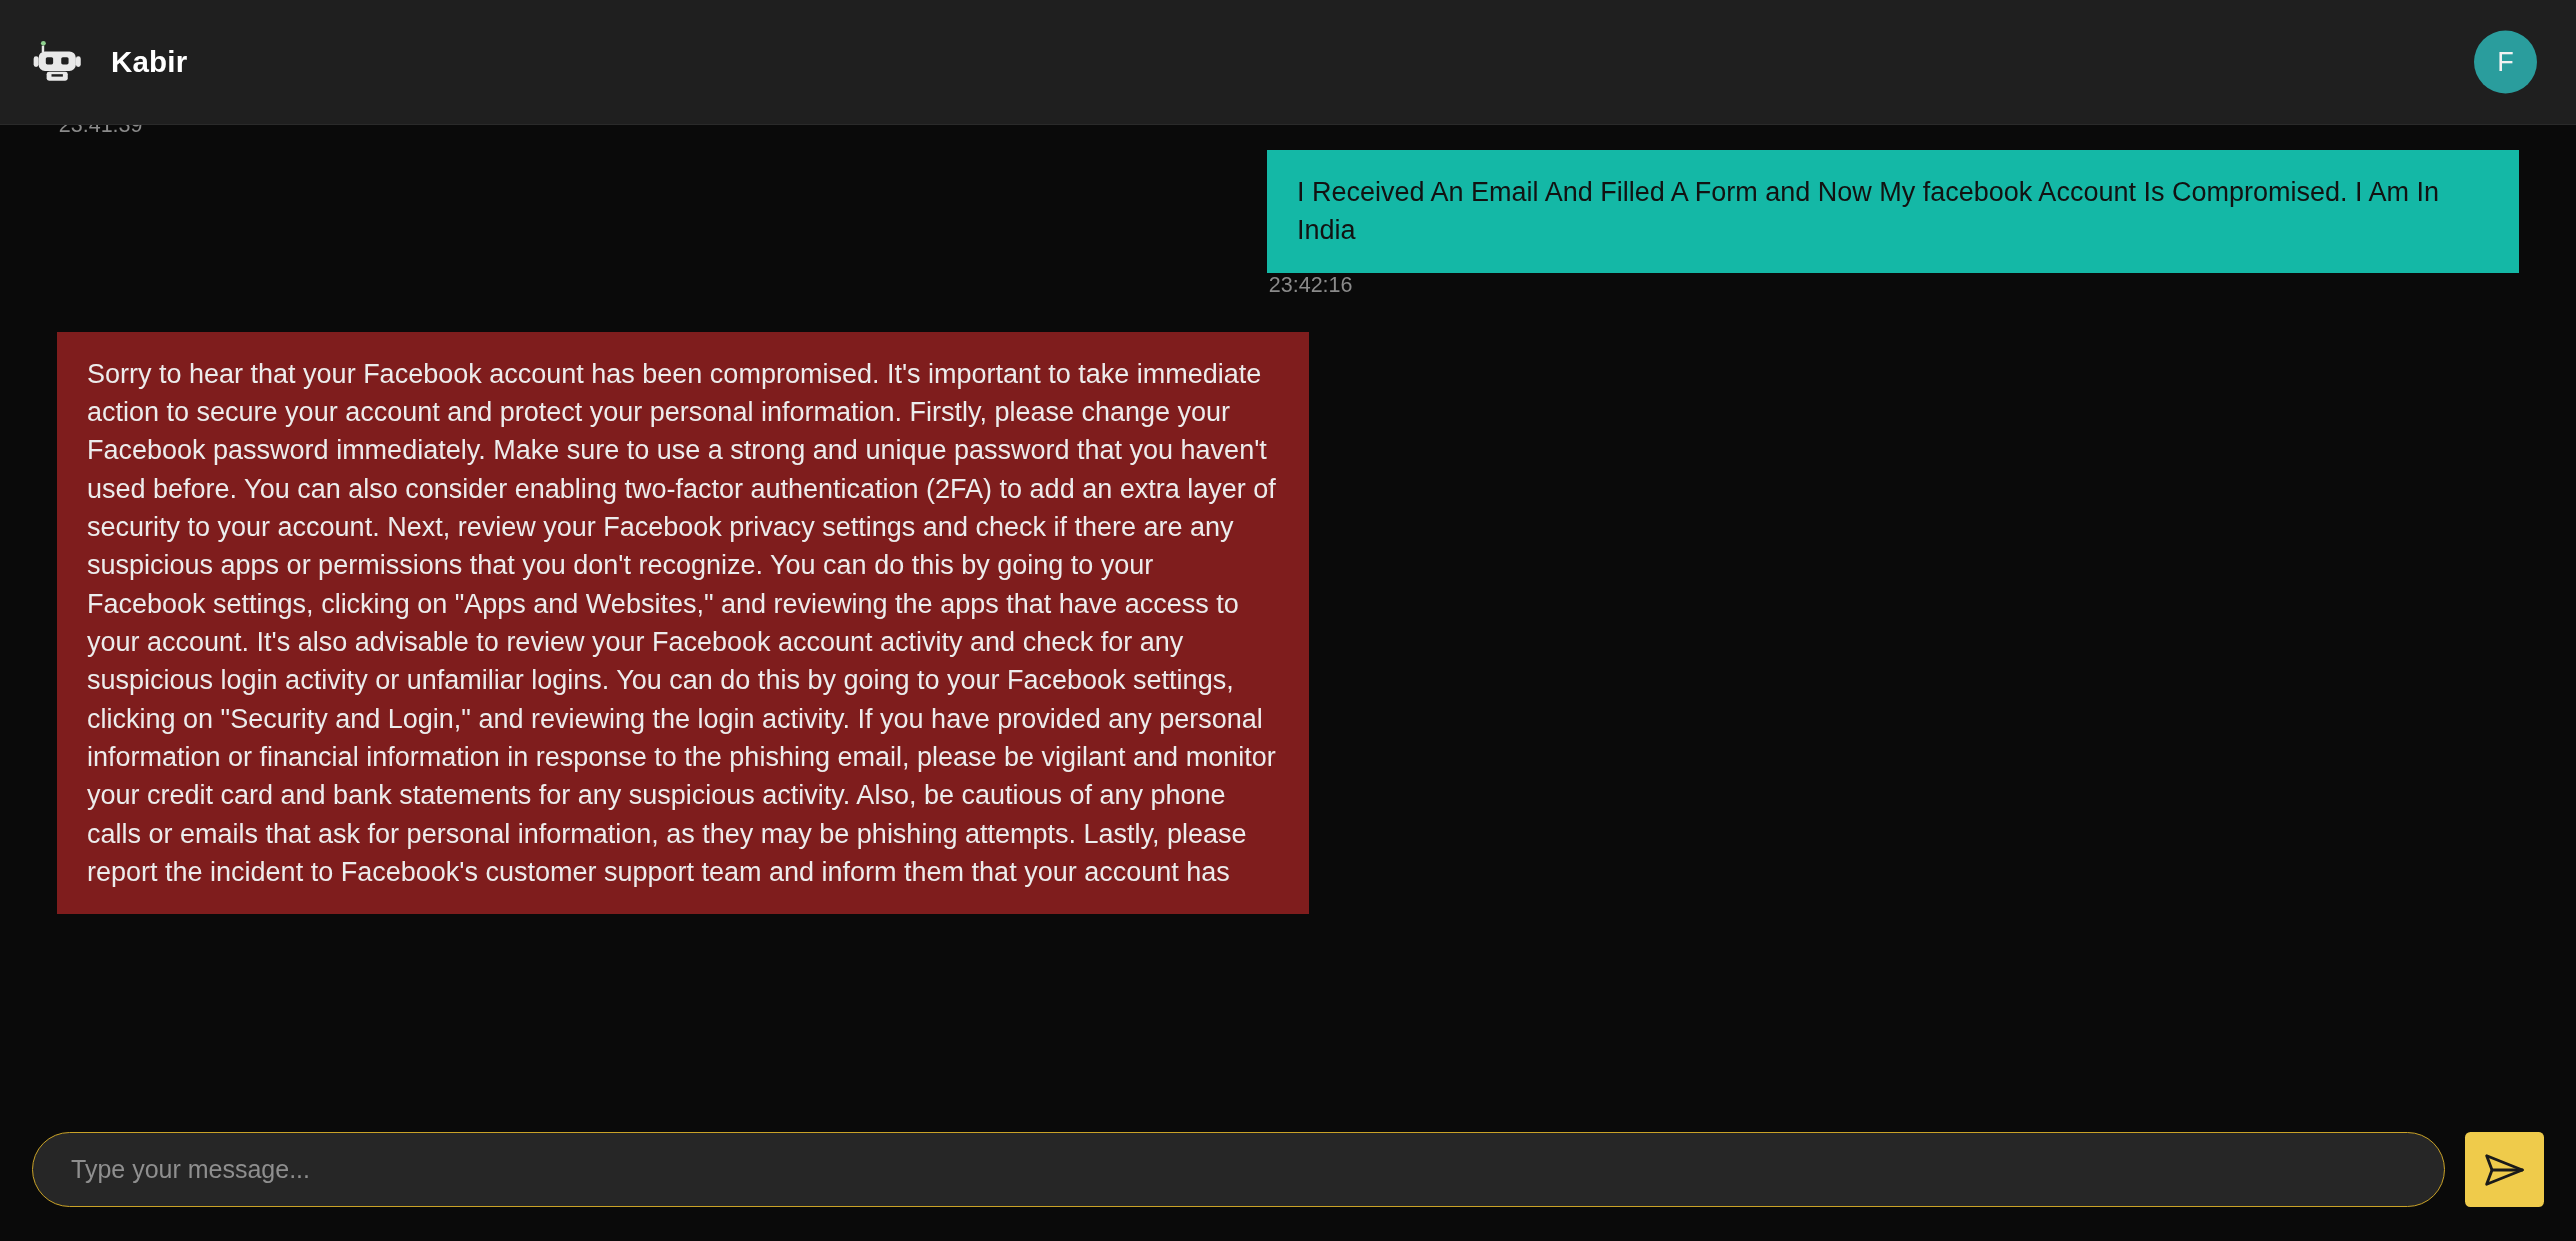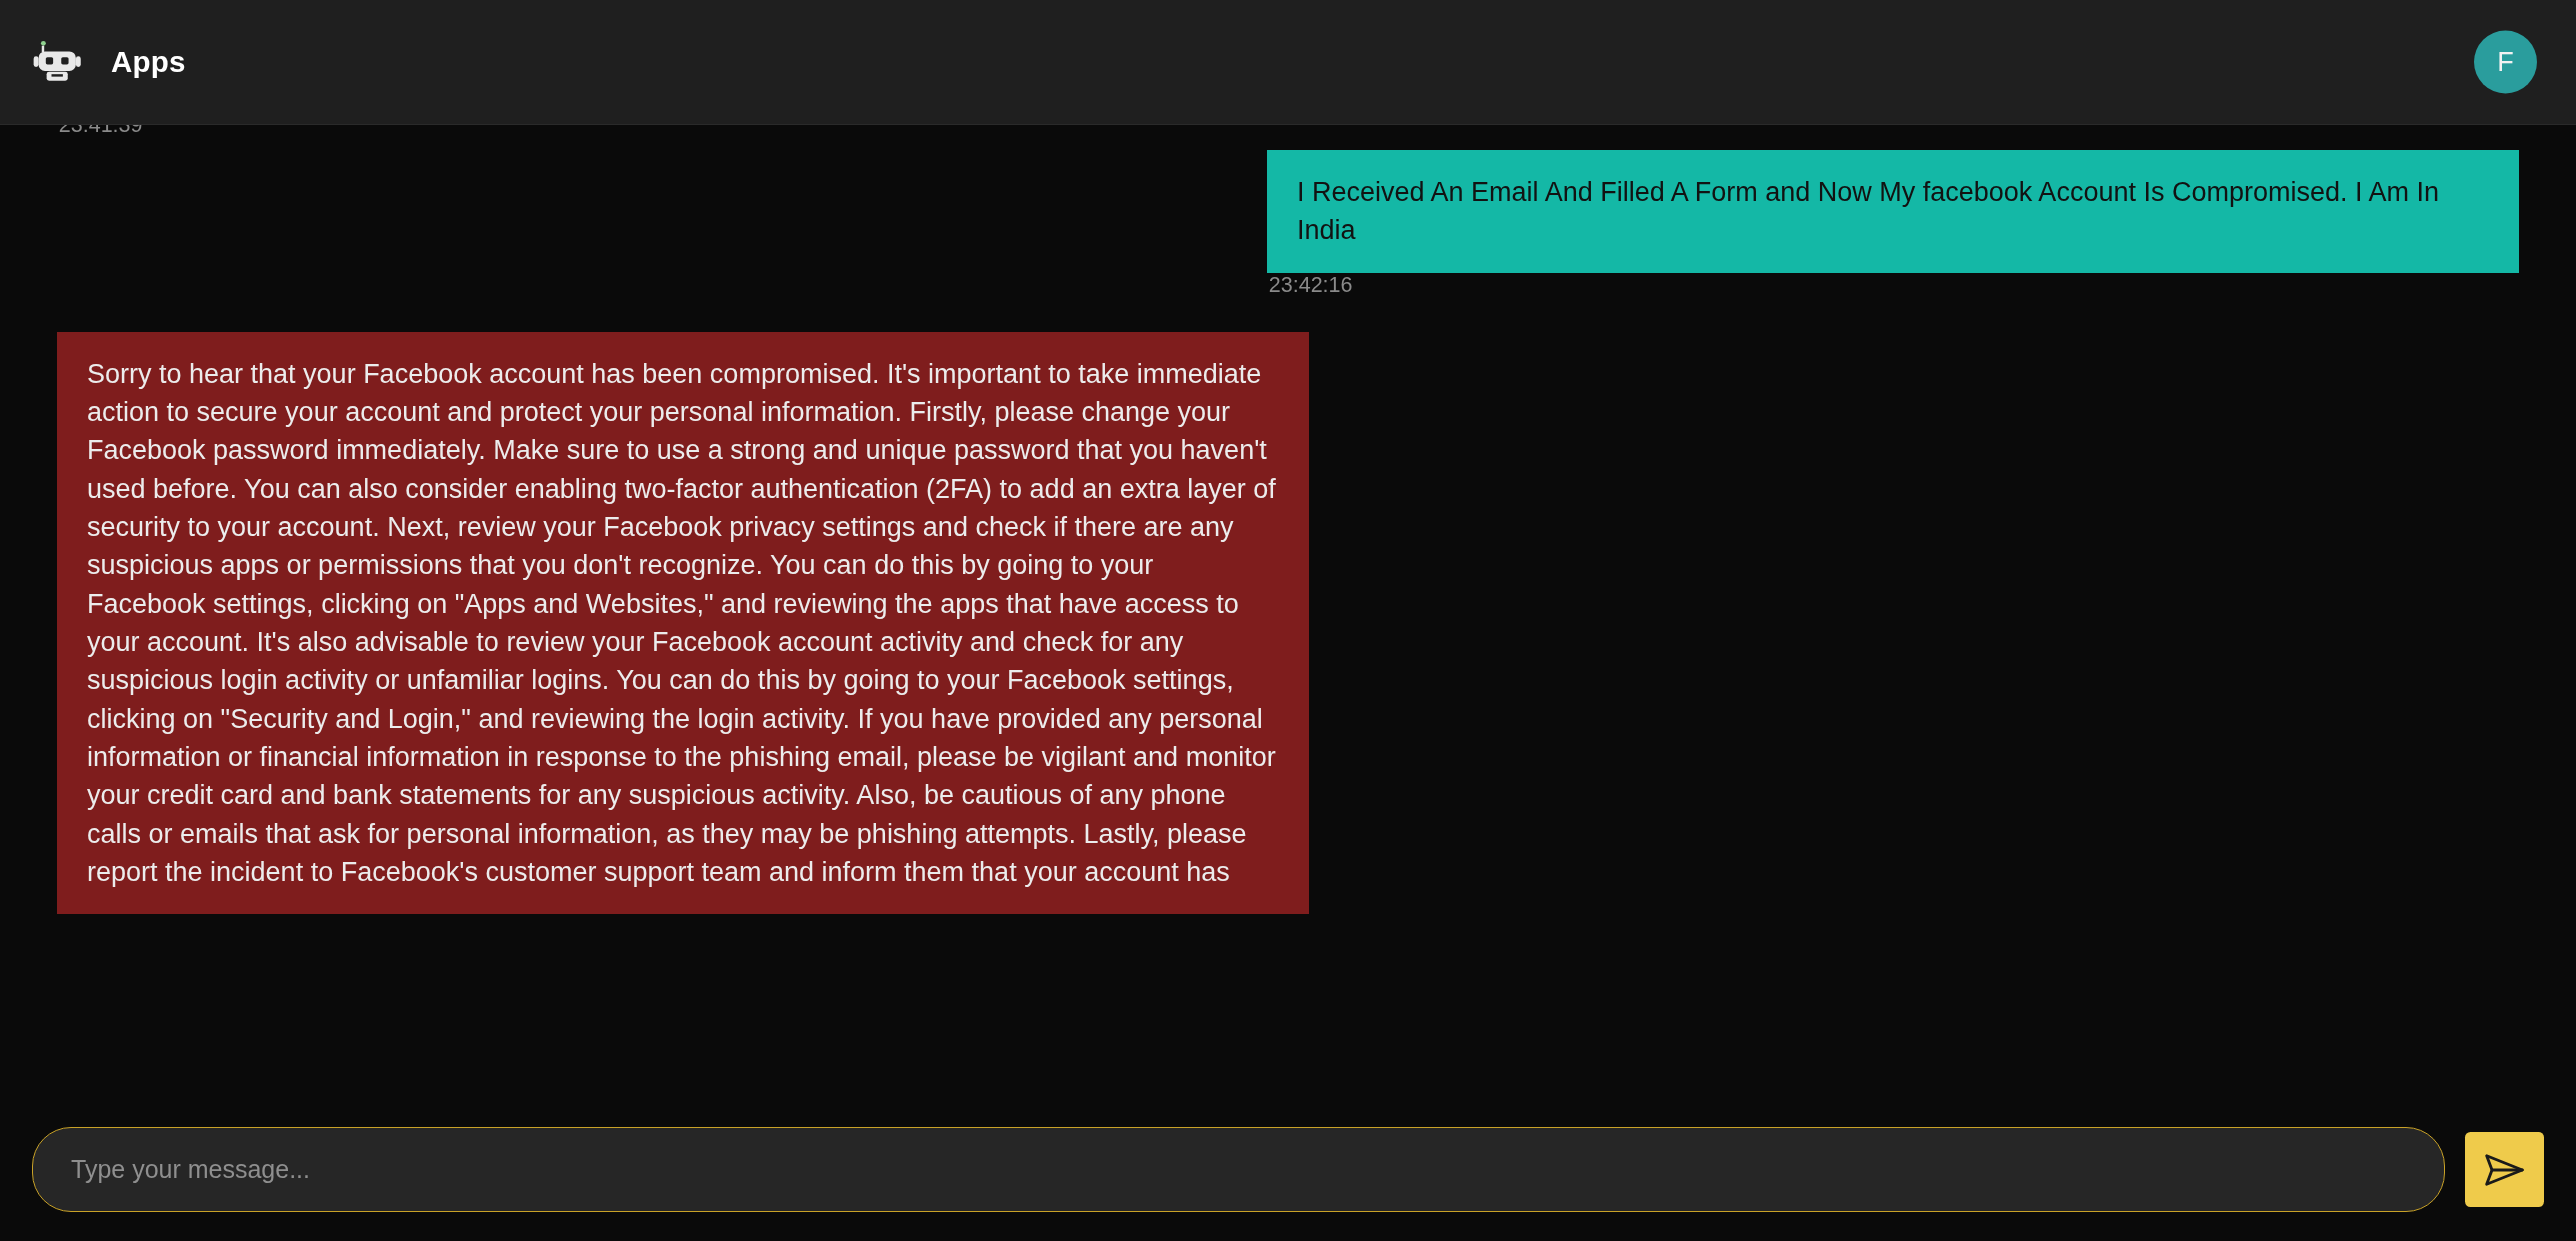--- a/index.html
+++ b/index.html
@@ -125,21 +125,21 @@
     bottom: 0;
     height: 143px;
     background: #0a0a0a;
     display: flex;
     align-items: center;
     padding: 0 32px;
     gap: 19.7px;
   }
   .msg-input {
     flex: 1;
-    height: 85px;
+    height: 75px;
     background: #262626;
     border: 1.8px solid #c9a227;
     border-radius: 39px;
     color: #e8e8e8;
     font-size: 25px;
     font-family: "Liberation Sans", sans-serif;
     padding: 4px 38px;
     outline: none;
   }
   .msg-input::placeholder { color: #8f8f8f; }
@@ -168,21 +168,21 @@
         <rect x="12" y="12" width="3" height="8" fill="#e8e8e8"></rect>
         <rect x="8" y="19" width="46" height="24" rx="8" fill="#e8e8e8"></rect>
         <rect x="17" y="26" width="9" height="9" rx="2" fill="#1f1f1f"></rect>
         <rect x="36" y="26" width="9" height="9" rx="2" fill="#1f1f1f"></rect>
         <rect x="2" y="25" width="6" height="13" rx="3" fill="#e8e8e8"></rect>
         <rect x="54" y="25" width="6" height="13" rx="3" fill="#e8e8e8"></rect>
         <rect x="18" y="44" width="26" height="11" rx="3" fill="#e8e8e8"></rect>
         <rect x="24" y="47" width="14" height="3" fill="#1f1f1f"></rect>
       </svg>
     </span>
-    <span class="brand-title">Apps</span>
+    <span class="brand-title">Kabir</span>
   </div>
   <div class="avatar">
     <span>F</span>
   </div>
 </div>
 
 <div class="chat-area">
 
   <div class="clip-top">
     <div class="timestamp">23:41:39</div>

